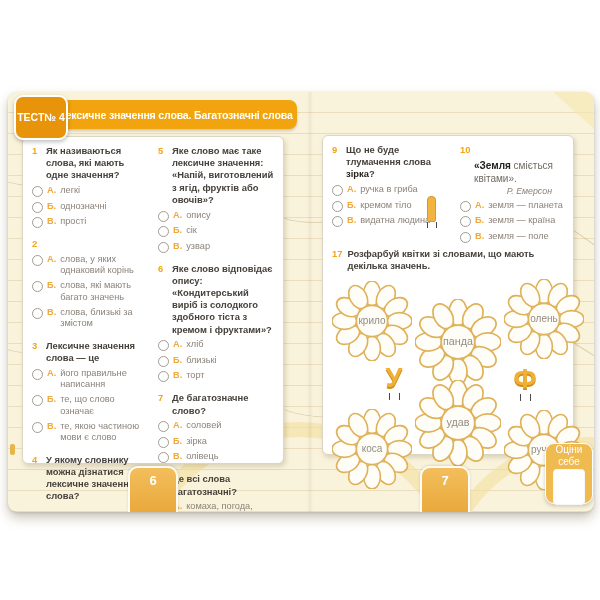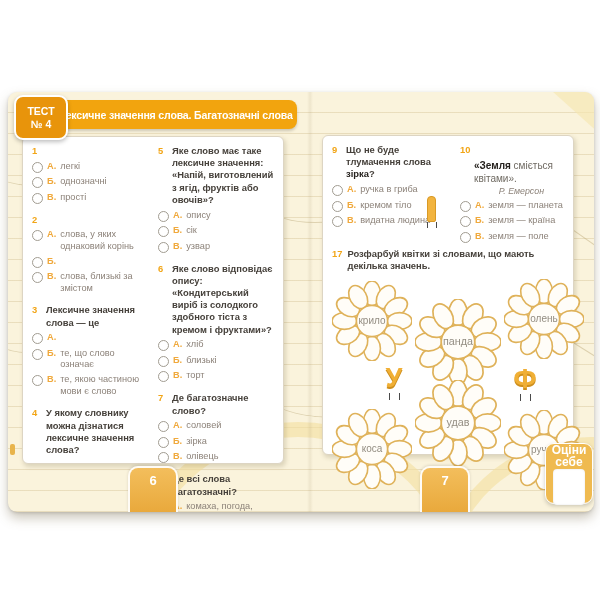--- a/index.html
+++ b/index.html
@@ -35,21 +35,21 @@
   
   .title-bar{
     position:absolute;left:46px;top:8px;width:243px;height:29px;
     background:#F2A40E;border-radius:8px;display:flex;align-items:center;justify-content:center;
     box-shadow:0 2px 3px rgba(0,0,0,.18);
   }
   .title-bar span{color:#fff;font-weight:bold;font-size:10.6px;letter-spacing:-.2px;white-space:nowrap;}
   .test-badge{
     position:absolute;left:6px;top:3px;width:50px;height:41px;
     background:#E8940B;border:2.5px solid #fff;border-radius:9px;
-    display:flex;flex-direction:column;align-items:center;justify-content:center;
+    display:flex;flex-direction:row;align-items:center;justify-content:center;
     box-shadow:0 2px 4px rgba(0,0,0,.25);z-index:3;
   }
   .test-badge span{color:#fff;font-weight:bold;font-size:10.5px;line-height:1.15;}
   
   .card{
     position:absolute;background:#fff;border:1px solid #DDD5C3;border-radius:6px;
     box-shadow:1.5px 2.5px 4px rgba(90,75,40,.18);
   }
   .card-left{left:14px;top:44px;width:262px;height:328px;padding:8px 9px;box-sizing:border-box;display:flex;gap:10px;}
   .card-right{left:314px;top:43px;width:252px;height:320px;padding:8px 9px;box-sizing:border-box;}
@@ -58,21 +58,21 @@
   .q{margin-bottom:10px;}
   .q-head{display:flex;gap:5px;font-weight:bold;color:#46413B;font-size:9.4px;line-height:1.3;margin-bottom:3px;}
   .q-num{color:#F2A516;flex:none;min-width:9px;}
   .q-bold{font-weight:bold;color:#26221E;}
   .opt{display:flex;gap:4px;margin:3.5px 0;font-size:9.2px;line-height:1.25;align-items:flex-start;}
   .radio{width:9px;height:9px;border:1.4px solid #A19C91;border-radius:50%;background:#fff;flex:none;margin-top:1px;}
   .opt-letter{color:#F0A93C;font-weight:bold;flex:none;}
   .opt-text{color:#8C8279;}
   .quote{font-size:10px;line-height:1.3;color:#6F6A62;margin:2px 0 0 14px;}
   .quote b{color:#26221E;}
-  .quote-author{font-size:8.8px;font-style:italic;color:#8C8279;text-align:right;margin:1px 20px 3px 0;}
+  .quote-author{font-size:8.8px;font-style:italic;color:#8C8279;text-align:right;margin:1px 12px 3px 0;}
   .q9q10-row{display:flex;gap:12px;min-height:96px;}
   .q9col{width:116px;flex:none;}
   .q10col{flex:1;min-width:0;}
   
   .flower-area{position:relative;height:214px;margin-top:4px;}
   .flower{position:absolute;width:80px;height:80px;}
   .flower-big{width:86px;height:86px;}
   .flower-word{font-size:12.5px;fill:#938D82;font-family:"Liberation Sans",sans-serif;}
   
   .letter-char{position:absolute;width:28px;text-align:center;font-weight:800;font-size:27px;line-height:1;
@@ -92,21 +92,21 @@
     box-sizing:border-box;text-align:center;color:#fff;font-weight:bold;font-size:13px;padding-top:5px;
     box-shadow:0 -1px 3px rgba(0,0,0,.12);
   }
   .tab-left{left:120px;}
   .tab-right{left:412px;}
   .self-check{
     position:absolute;left:537px;top:351px;width:48px;height:61px;z-index:5;
     background:#EFBA50;border:1.5px solid #fff;border-radius:9px;box-sizing:border-box;
     box-shadow:0 2px 4px rgba(0,0,0,.2);text-align:center;
   }
-  .self-check-label{color:#fff;font-weight:bold;font-size:12px;line-height:12px;display:block;}
+  .self-check-label{color:#fff;font-weight:normal;font-size:10px;line-height:12px;display:block;}
   .self-check-box{width:32px;height:36px;margin:1px auto 0;background:#fff;border-radius:4px;
     box-shadow:inset 0 0 2px rgba(0,0,0,.12);}
 </style>
 </head>
 <body>
 
 <svg width="0" height="0" style="position:absolute">
   <defs>
     <g id="daisy">
       <ellipse cx="50" cy="15.5" rx="10.5" ry="15.5" fill="#FFFDF8" stroke="#DFB25A" stroke-width="2" transform="rotate(0 50 50)"></ellipse>
@@ -146,20 +146,21 @@
     <span>ТЕСТ</span>
     <span>№ 4</span>
   </div>
 
   <div class="card card-left">
     <div class="col">
 
       <div class="q">
         <div class="q-head">
             <span class="q-num">1</span>
+            <span>Як називаються слова, які мають одне значення?</span>
           </div>
         <div class="opt">
             <span class="radio"></span>
             <span class="opt-letter">А.</span>
             <span class="opt-text">легкі</span>
           </div>
         <div class="opt">
             <span class="radio"></span>
             <span class="opt-letter">Б.</span>
             <span class="opt-text">однозначні</span>
@@ -176,36 +177,38 @@
             <span class="q-num">2</span>
           </div>
         <div class="opt">
             <span class="radio"></span>
             <span class="opt-letter">А.</span>
             <span class="opt-text">слова, у яких однаковий корінь</span>
           </div>
         <div class="opt">
             <span class="radio"></span>
             <span class="opt-letter">Б.</span>
+            <span class="opt-text">слова, які мають багато значень</span>
           </div>
         <div class="opt">
             <span class="radio"></span>
             <span class="opt-letter">В.</span>
             <span class="opt-text">слова, близькі за змістом</span>
           </div>
       </div>
 
       <div class="q">
         <div class="q-head">
             <span class="q-num">3</span>
             <span>Лексичне значення слова — це</span>
           </div>
         <div class="opt">
             <span class="radio"></span>
             <span class="opt-letter">А.</span>
+            <span class="opt-text">його правильне написання</span>
           </div>
         <div class="opt">
             <span class="radio"></span>
             <span class="opt-letter">Б.</span>
             <span class="opt-text">те, що слово означає</span>
           </div>
         <div class="opt">
             <span class="radio"></span>
             <span class="opt-letter">В.</span>
             <span class="opt-text">те, якою частиною мови є слово</span>

